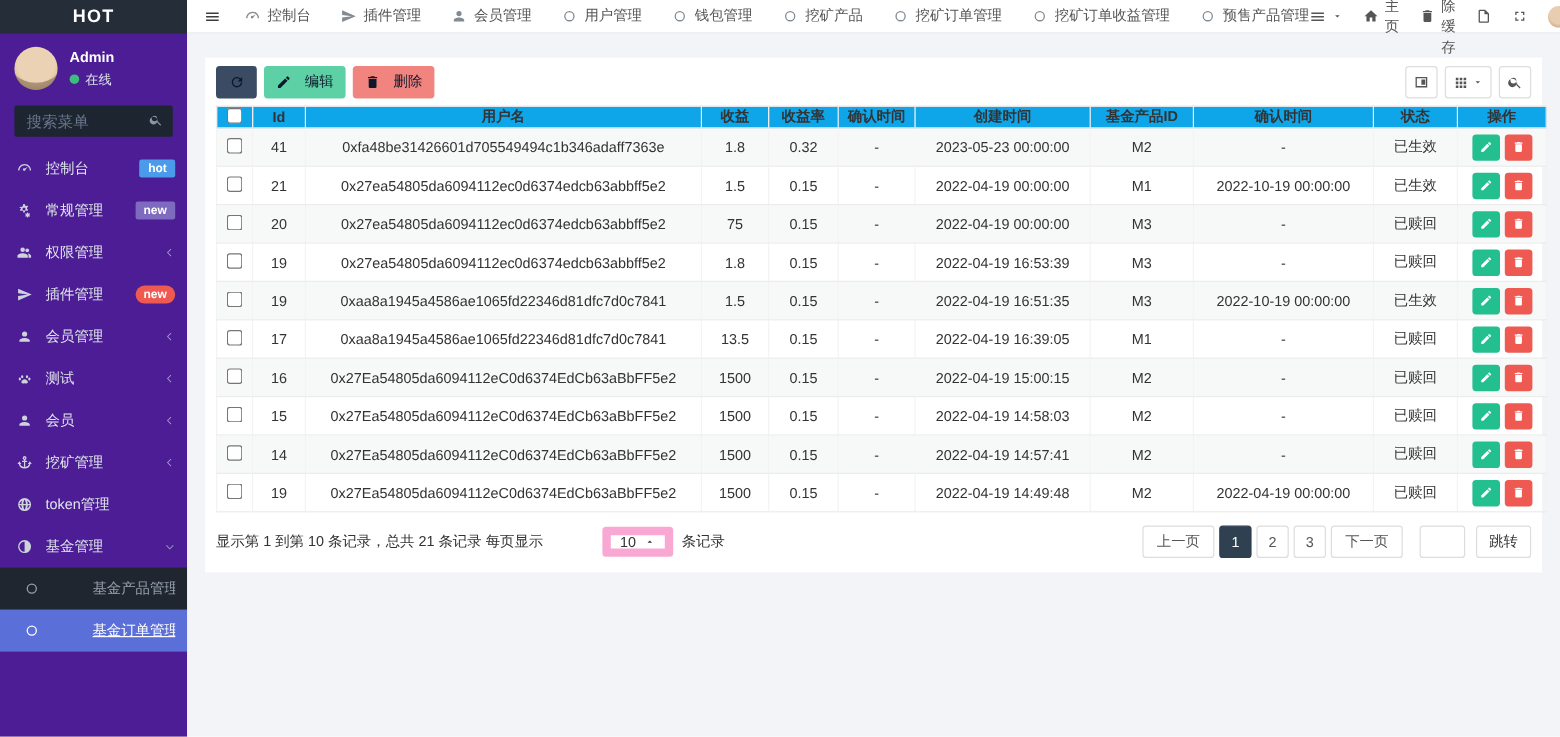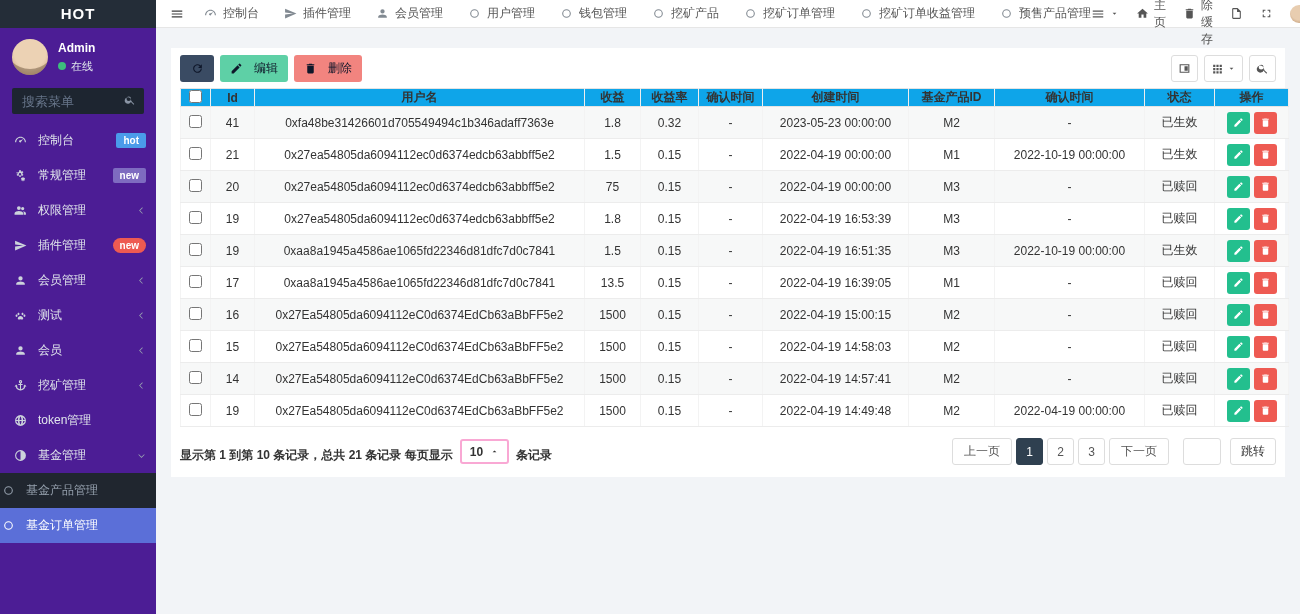--- a/index.html
+++ b/index.html
@@ -27,23 +27,23 @@
   .menu { list-style:none; margin:0; padding:0; flex:1; }
   .menu-item { height:35px; display:flex; align-items:center; padding:0 10px 0 14px;
     color:#e1e6ec; cursor:pointer; }
   .mi-icon { width:17px; margin-right:7px; display:inline-flex; color:#ccd3db; }
   .mi-label { flex:1; white-space:nowrap; overflow:hidden; }
   .badge { font-size:10px; font-weight:bold; color:#fff; padding:2px 7px; border-radius:2px; line-height:1.1; }
   .badge.blue { background:#4a9bea; }
   .badge.purple { background:#7e6bc0; }
   .badge.redpill { background:#ee5a52; border-radius:9px; }
   .chev { color:#97a1b0; display:inline-flex; }
-  .menu-item.sub { background:#20262f; color:#95a0ad; padding-left:2px; }
+  .menu-item.sub { background:#20262f; color:#95a0ad; padding-left:20px;gap:33px; }
   .menu-item.sub .mi-icon { color:#95a0ad; }
-  .menu-item.sub.active { background:#5b6fd8; color:#fff; }
+  .menu-item.sub.active { background:#5b6fd8; color:#fff;text-decoration:underline; }
   .menu-item.sub.active .mi-icon { color:#fff; }
 
   
   .main { flex:1; display:flex; flex-direction:column; min-width:0; background:#f2f4f7; }
   .topnav { height:28px; flex:0 0 28px; background:#fff; border-bottom:1px solid #e6e6e6;
     display:flex; align-items:center; padding:0 14px; color:#555; }
   .hamburger { margin-right:20px; color:#3d3d3d; display:inline-flex; cursor:pointer; }
   .tabs { display:flex; align-items:center; gap:25px; flex:1; }
   .tab { display:flex; align-items:center; gap:6px; cursor:pointer; white-space:nowrap; }
   .t-icon { display:inline-flex; color:#828a92; }
@@ -75,23 +75,23 @@
     border-left:1px solid #f3f3f3; border-right:1px solid #f3f3f3;
     border-bottom:1px solid #ececec; overflow:hidden; white-space:nowrap; text-overflow:ellipsis; }
   tbody tr.striped { background:#f7f8f8; }
   .op-btn { width:23px; height:22px; border:none; border-radius:3px; color:#fff;
     display:inline-flex; align-items:center; justify-content:center; margin:0 2px; cursor:pointer; }
   .op-edit { background:#23bf8e; }
   .op-del { background:#ee5a52; }
   input[type=checkbox] { width:13px; height:13px; margin:0; }
 
   .table-footer { display:flex; align-items:center; margin-top:11px; color:#333; }
-  .pg-summary { display:flex; align-items:flex-end; gap:7px;font-weight:bold; }
-  .page-size-box { border:2px solid #f9a8d4; border-radius:3px; height:25px; padding:0 8px;
-    display:inline-flex; align-items:center; gap:7px; background:#fff; cursor:pointer; color:#333; }
+  .pg-summary { display:flex; align-items:center; gap:7px; }
+  .page-size-box { border:7px solid #f9a8d4; border-radius:3px; height:25px; padding:0 8px;
+    display:inline-flex; align-items:center; gap:7px; background:#fff; cursor:pointer; color:#333;margin-left:42px; }
   .pagination { margin-left:auto; display:flex; align-items:flex-end; gap:4px; }
   .page-btn { min-width:27px; height:27px; padding:0 11px; border:1px solid #ddd; border-radius:3px;
     background:#fff; color:#555; display:inline-flex; align-items:center; justify-content:center;
     cursor:pointer; font-size:12px; }
   .page-btn.num { padding:0; width:27px; }
   .page-btn.active { background:#2f4050; border-color:#2f4050; color:#fff; }
   .jump-input { width:38px; height:27px; border:1px solid #ddd; border-radius:3px;
     margin-left:14px; outline:none; }
   .jump-btn { height:27px; padding:0 10px; border:1px solid #ddd; border-radius:3px;
     background:#fff; color:#333; margin-left:9px; cursor:pointer; font-size:12px; }

